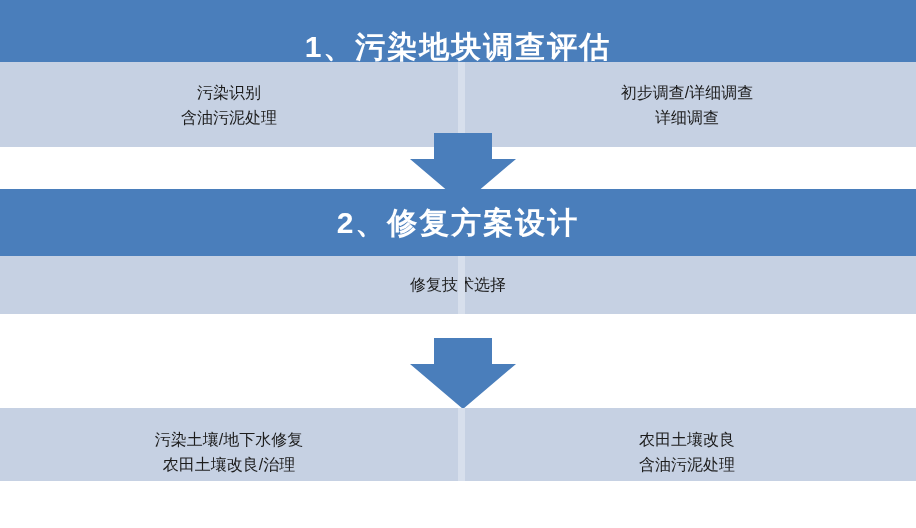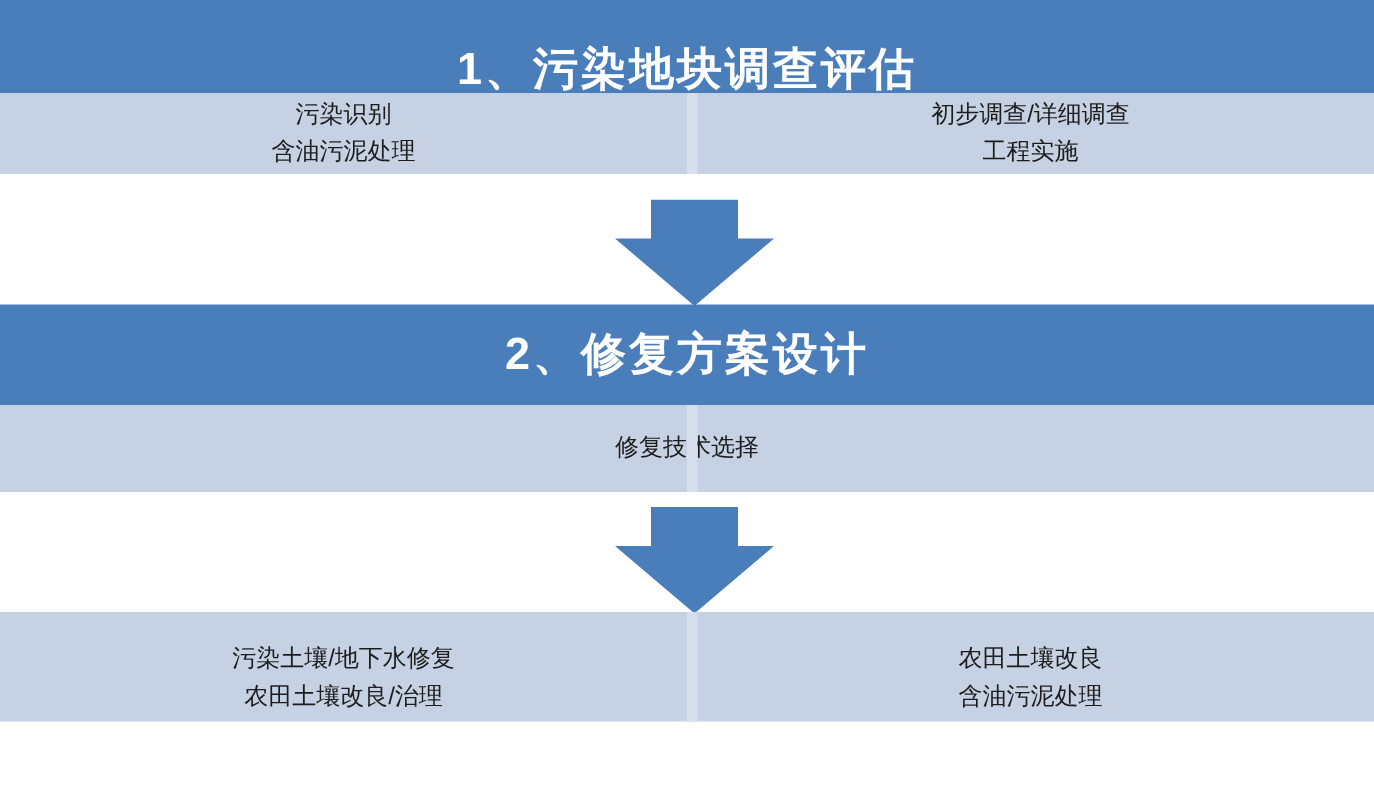--- a/index.html
+++ b/index.html
@@ -69,24 +69,24 @@
     top: 0;
     bottom: 0;
     left: 458px;
     width: 7px;
     background: #d7dfec;
   }
 
   
   #stage-1 { top: 0px; }
   #stage-1 .stage-header { height: 62px; font-size: 30px; align-items: flex-end; }
-  #stage-1 .stage-body { height: 54px; padding-top: 2px; }
+  #stage-1 .stage-body { height: 85px; padding-top: 2px; }
 
   
-  #stage-2 { top: 203px; }
+  #stage-2 { top: 189px; }
   #stage-2 .stage-header { height: 67px; font-size: 30px; }
   #stage-2 .stage-body { height: 58px; flex-direction: column; }
 
   
   #stage-3 { top: 408px; }
   #stage-3 .stage-header { height: 47px; font-size: 28px; }
   #stage-3 .stage-body { height: 73px; padding-top: 16px; }
 
   
   .arrow {
@@ -109,21 +109,21 @@
       <span class="title-text">1、污染地块调查评估</span>
     </div>
     <div class="stage-body">
       <div class="col-divider"></div>
       <div class="stage-col">
         <div class="item">污染识别</div>
         <div class="item">含油污泥处理</div>
       </div>
       <div class="stage-col">
         <div class="item">初步调查/详细调查</div>
-        <div class="item">工程实施</div>
+        <div class="item">详细调查</div>
       </div>
     </div>
   </div>
 
   <div class="arrow" id="arrow-1">
     <svg viewBox="0 0 108 72" xmlns="http://www.w3.org/2000/svg">
       <polygon points="25,0 83,0 83,26 107,26 54,71 1,26 25,26" fill="#4a7ebb"></polygon>
     </svg>
   </div>
 

